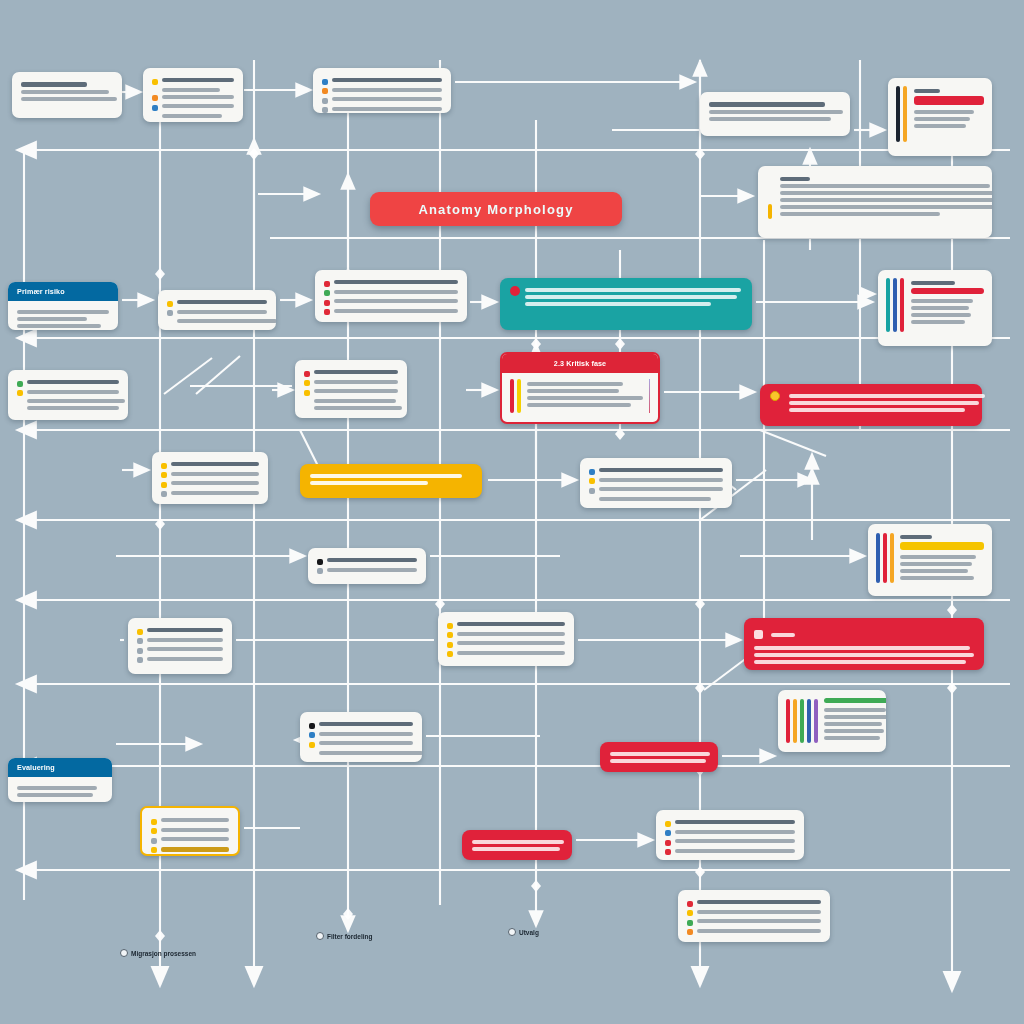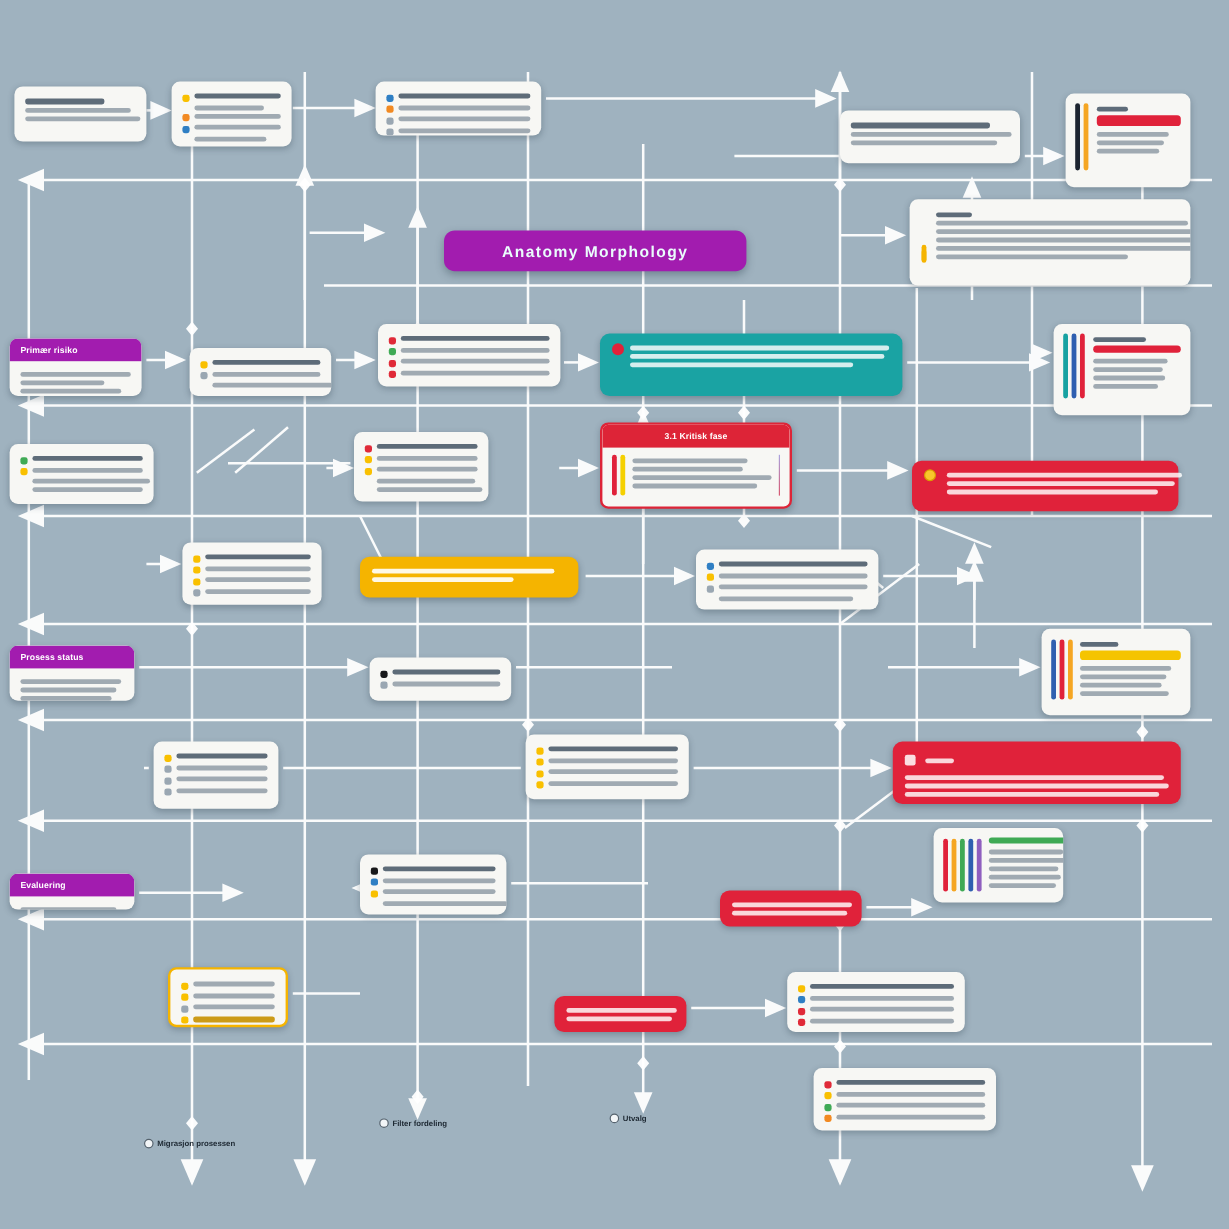--- a/index.html
+++ b/index.html
@@ -21,21 +21,21 @@
     border-radius:7px;
     box-shadow:0 2px 5px rgba(30,45,60,.28);
     overflow:hidden;
     padding:0;
   }
   .card.plain { padding:7px 9px; }
   .hdr {
     font-size:7.2px; font-weight:bold; letter-spacing:.1px;
     padding:5px 9px 5px 9px; color:#fff;
   }
-  .hdr.navy  { background:#a21caf; }
+  .hdr.navy  { background:#0369a1; }
   .hdr.red   { background:#dd2437; }
   .body { padding:6px 9px 8px 9px; }
 
   .ln { display:block; height:4px; border-radius:2px; background:#7e8c99; opacity:.72; margin:3px 0; }
   .ln.t { opacity:.9; background:#4d5c6b; }
   .row { display:flex; align-items:flex-start; gap:4px; margin:3px 0; }
   .bul { width:6px; height:6px; border-radius:2px; flex:0 0 6px; margin-top:.5px; }
   .bul.r{background:#e02a38}.bul.y{background:#f9c000}.bul.b{background:#2f7fc4}
   .bul.g{background:#3faa55}.bul.k{background:#17181a}.bul.o{background:#f28a22}.bul.gy{background:#9aa7b2}
   .row .ln { flex:1 1 auto; margin:0; }
@@ -43,21 +43,21 @@
   
   .callout { position:absolute; border-radius:8px; box-shadow:0 2px 5px rgba(30,45,60,.3); padding:7px 10px; }
   .callout.teal  { background:#1aa3a3; }
   .callout.red   { background:#e0223a; }
   .callout.amber { background:#f5b400; }
   .callout .ln   { background:rgba(255,255,255,.82); opacity:1; }
   .callout.amber .ln { background:rgba(255,255,255,.9); }
 
   
   .banner {
-    position:absolute; background:#a21caf; border-radius:9px;
+    position:absolute; background:#ef4444; border-radius:9px;
     box-shadow:0 3px 7px rgba(25,45,60,.35);
     display:flex; align-items:center; justify-content:center;
     color:#eafcfc; font-size:13px; font-weight:bold; letter-spacing:1.2px;
   }
 
   
   .bars { display:flex; gap:3px; align-items:flex-end; flex:0 0 auto; }
   .bars i { display:block; width:4px; border-radius:2px; }
 
   
@@ -371,21 +371,21 @@
     <div class="row">
         <span class="bul y"></span>
         <span class="ln" style="width:86px;"></span>
       </div>
     <span class="ln" style="width:82px;margin-left:10px;"></span>
     <span class="ln" style="width:88px;margin-left:10px;"></span>
   </div>
 
   <div class="card" style="left:500px;top:352px;width:160px;height:72px;border:2px solid #dd2437;">
     <div class="hdr red" style="text-align:center;">
-      <span>3.1 Kritisk fase</span>
+      <span>2.3 Kritisk fase</span>
     </div>
     <div style="display:flex;gap:6px;padding:6px 8px;">
       <div class="bars">
         <i style="height:34px;background:#e0223a;"></i>
         <i style="height:34px;background:#f5d000;"></i>
       </div>
       <div style="flex:1;">
         <span class="ln" style="width:96px;"></span>
         <span class="ln" style="width:92px;"></span>
         <span class="ln" style="width:116px;"></span>
@@ -440,30 +440,20 @@
         <span class="bul y"></span>
         <span class="ln" style="width:122px;"></span>
       </div>
     <div class="row">
         <span class="bul gy"></span>
         <span class="ln" style="width:114px;"></span>
       </div>
     <span class="ln" style="width:112px;margin-left:10px;"></span>
   </div>
 
-  <div class="card" style="left:8px;top:538px;width:104px;height:46px;">
-    <div class="hdr navy">
-      <span>Prosess status</span>
-    </div>
-    <div class="body">
-      <span class="ln" style="width:84px;"></span>
-      <span class="ln" style="width:80px;"></span>
-      <span class="ln" style="width:76px;"></span>
-    </div>
-  </div>
 
   <div class="card plain" style="left:308px;top:548px;width:118px;height:36px;">
     <div class="row">
         <span class="bul k"></span>
         <span class="ln t" style="width:96px;"></span>
       </div>
     <div class="row">
         <span class="bul gy"></span>
         <span class="ln" style="width:92px;"></span>
       </div>
@@ -527,21 +517,21 @@
   </div>
 
   <div class="callout red" style="left:744px;top:618px;width:240px;height:52px;">
     <span class="ico-sq" style="background:#ffffff;opacity:.85;"></span>
     <span class="ln" style="width:24px;height:4px;display:inline-block;vertical-align:middle;"></span>
     <span class="ln" style="width:216px;height:4px;"></span>
     <span class="ln" style="width:220px;height:4px;"></span>
     <span class="ln" style="width:212px;height:4px;"></span>
   </div>
 
-  <div class="card" style="left:8px;top:728px;width:104px;height:30px;">
+  <div class="card" style="left:8px;top:758px;width:104px;height:44px;">
     <div class="hdr navy">
       <span>Evaluering</span>
     </div>
     <div class="body">
       <span class="ln" style="width:80px;"></span>
       <span class="ln" style="width:76px;"></span>
     </div>
   </div>
 
   <div class="card plain" style="left:300px;top:712px;width:122px;height:50px;">

